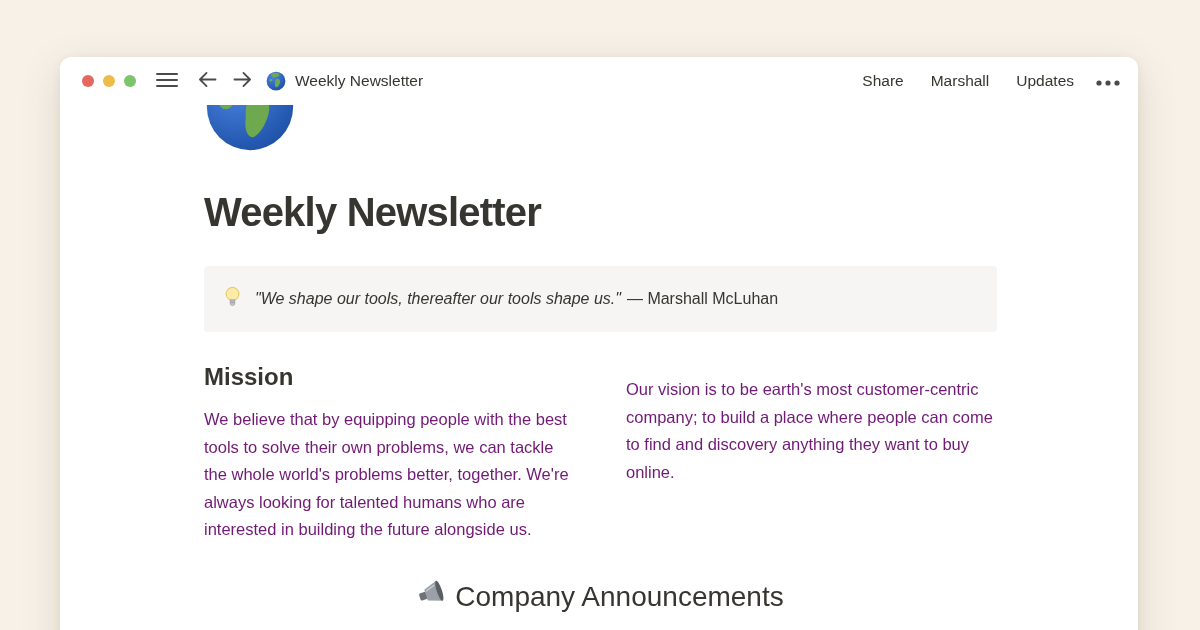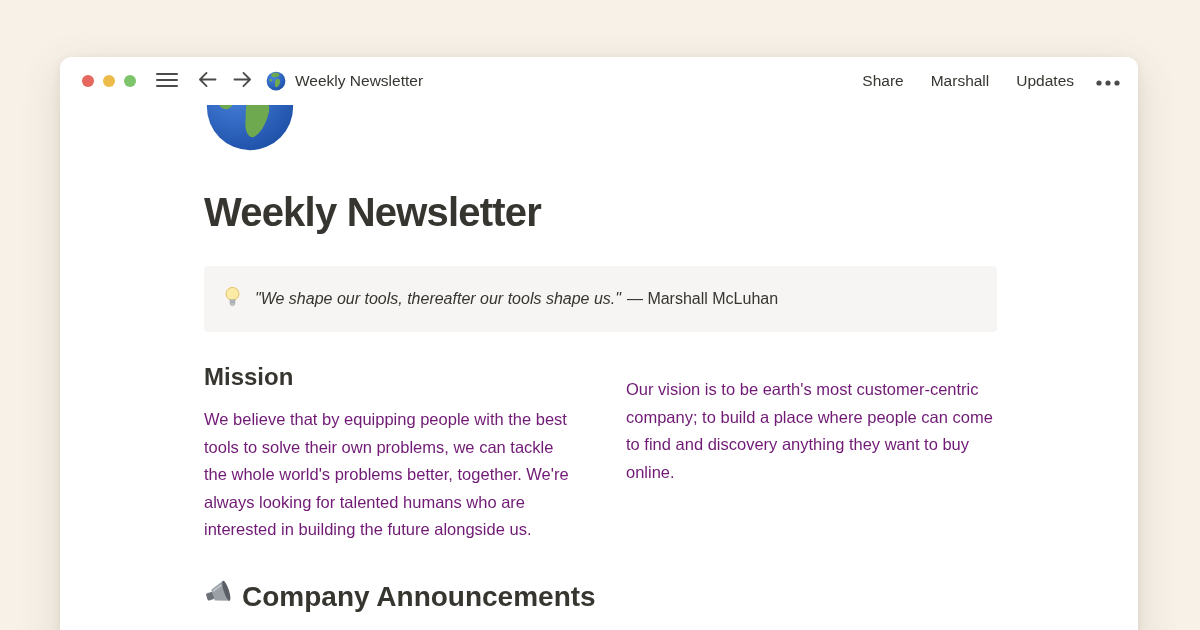--- a/index.html
+++ b/index.html
@@ -51,21 +51,21 @@
   .callout-text { font-size:16px; color:#37352F; }
   .callout-quote { font-style:italic; }
   .callout-attr { margin-left:6px; }
   .columns { display:flex; gap:51px; margin-top:30px; }
   .col { width:371px; }
   .col h2 { font-size:24px; line-height:30px; font-weight:700; color:#37352F; }
   .col p { margin-top:14px; font-size:16.5px; line-height:27.5px; color:#701a75; }
   .section-heading {
     margin-top:36px;
     display:flex; align-items:center; gap:10px;
-    font-size:28px; font-weight:700; color:#37352F;
+    font-size:28px; font-weight:400; color:#37352F;justify-content:center;
   }
   .section-heading .megaphone { flex:0 0 auto; }
 </style>
 </head>
 <body>
 
 <div class="window">
 
   <div class="titlebar">
     <div class="traffic">

